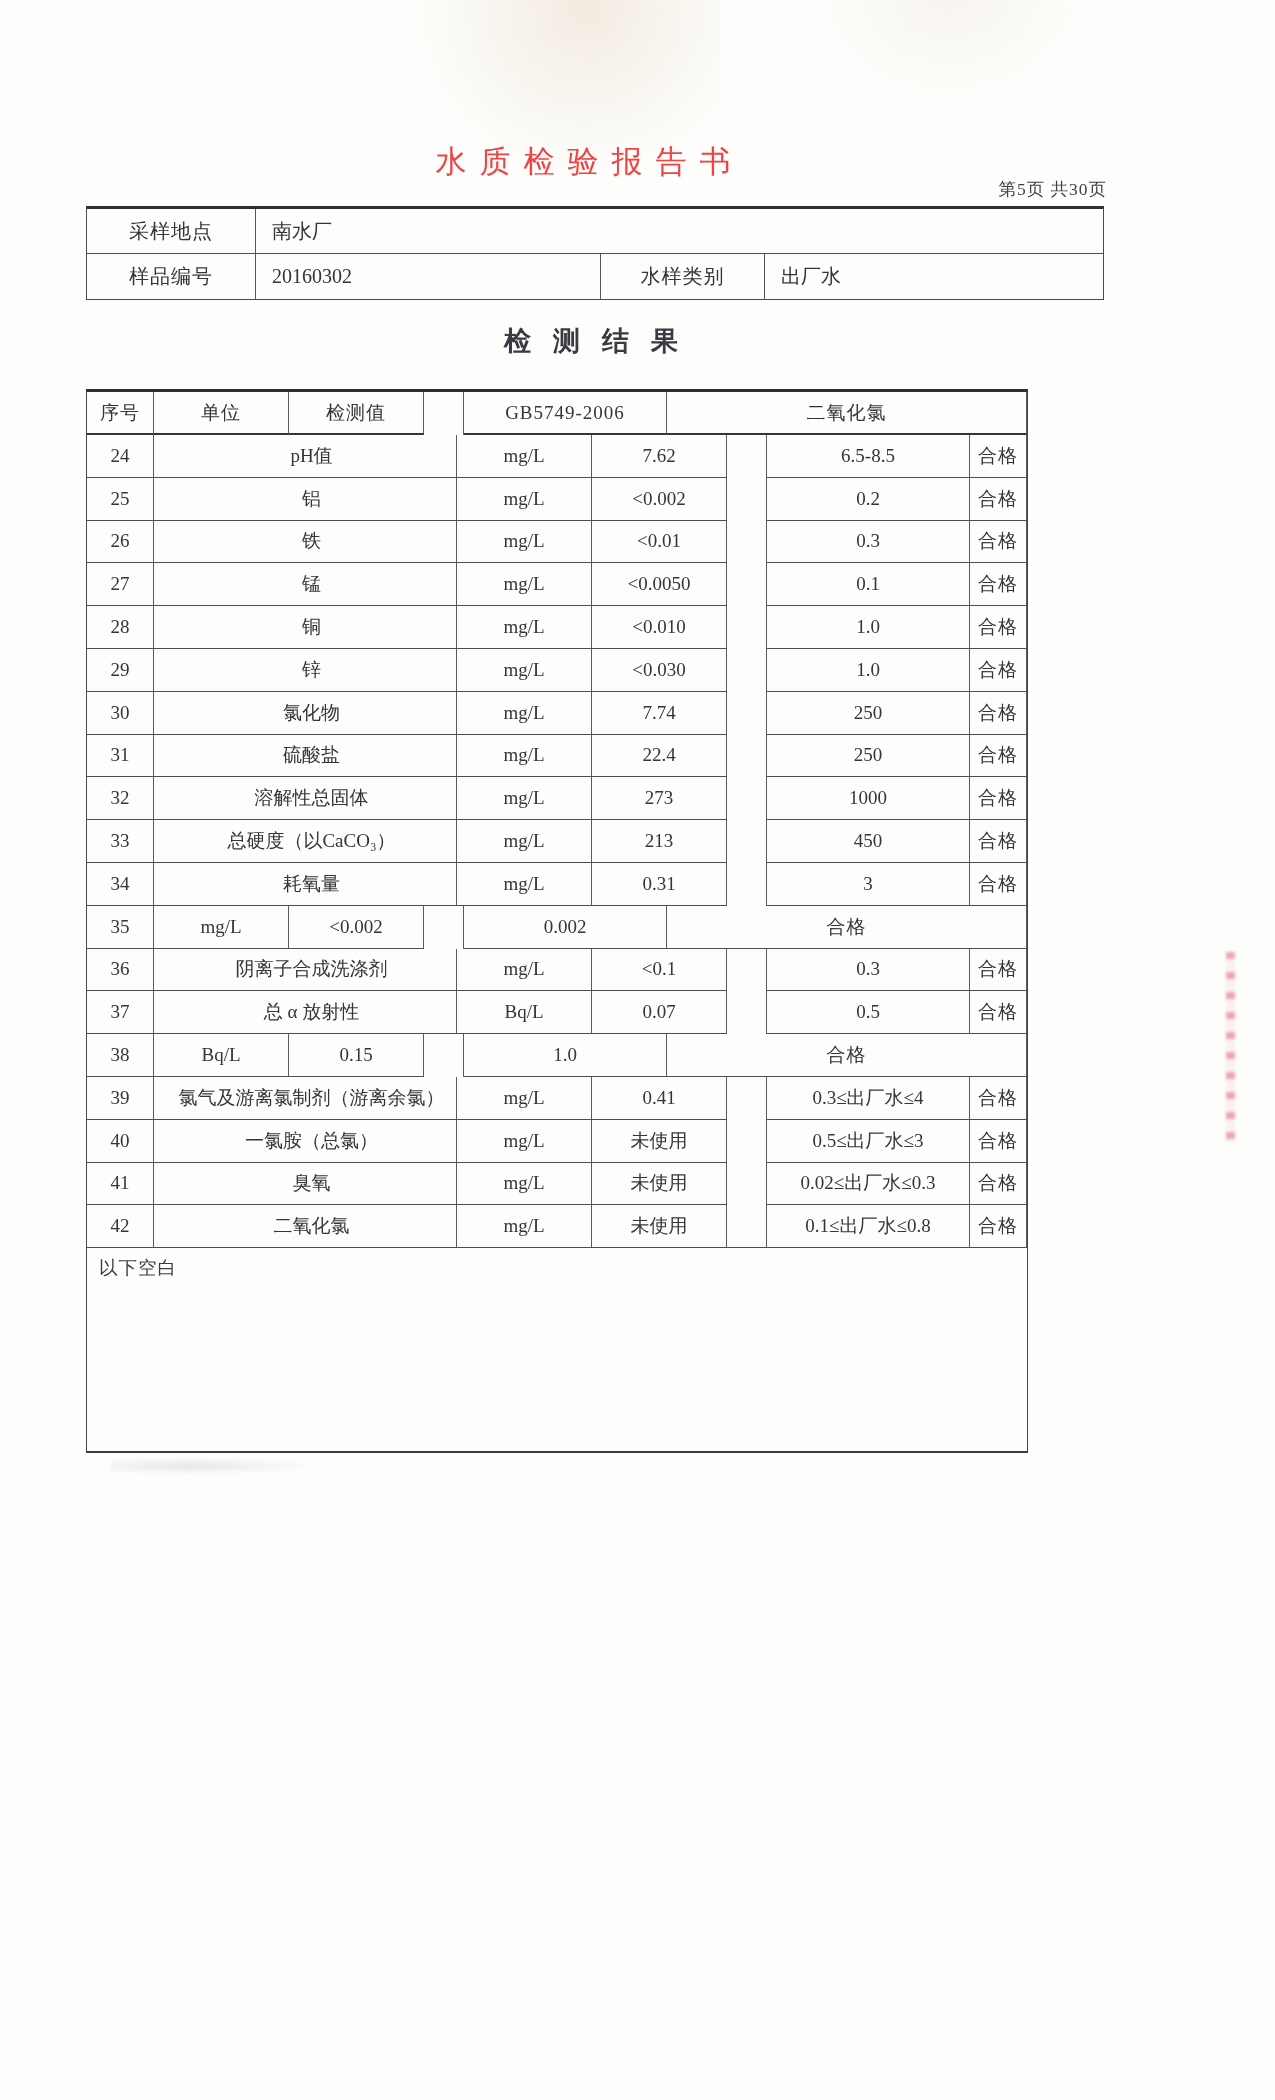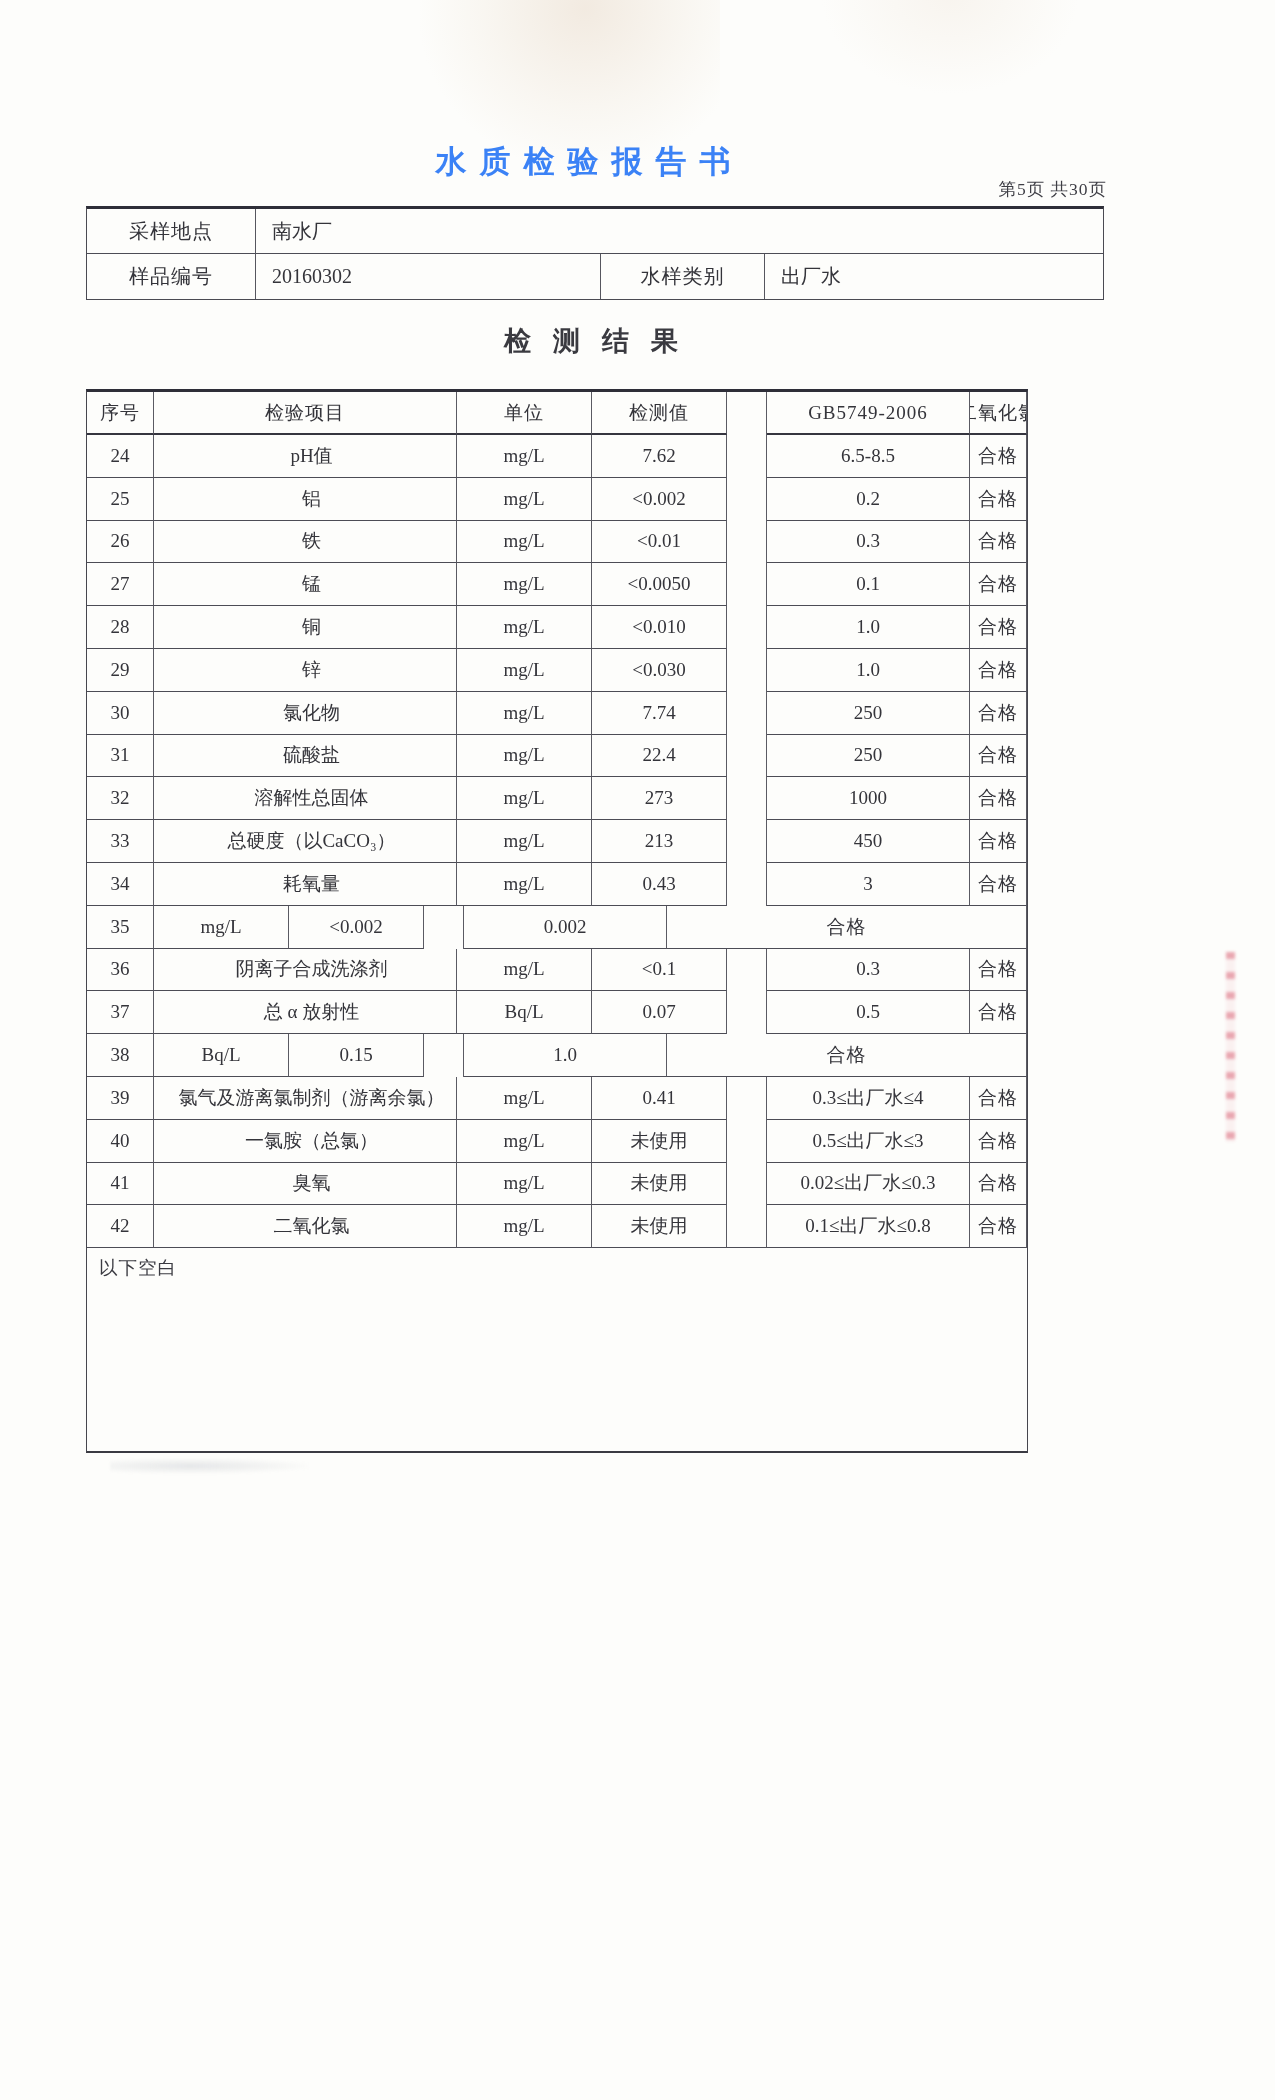--- a/index.html
+++ b/index.html
@@ -28,22 +28,22 @@
     filter:blur(1.6px);opacity:.75;pointer-events:none;
   }
   .smudge-bottom{
     position:absolute;left:110px;top:1458px;width:200px;height:16px;
     background:radial-gradient(ellipse at 40% 50%, rgba(170,175,185,0.28), transparent 75%);
     filter:blur(1px);pointer-events:none;
   }
 
   .doc-title{
     position:absolute;left:86px;right:182px;top:141px;
-    text-align:center;font-size:31px;font-weight:bold;
-    letter-spacing:13px;color:#3b82f6;white-space:nowrap;
+    text-align:center;font-size:31px;font-weight:normal;
+    letter-spacing:13px;color:#ef4444;white-space:nowrap;
   }
   .page-num{
     position:absolute;left:0;right:168px;top:177px;
     text-align:right;font-size:17.5px;color:#3e3e45;letter-spacing:1px;
   }
 
   
   .sample{
     position:absolute;left:86px;top:206px;width:1018px;height:94px;
     box-sizing:border-box;display:flex;flex-direction:column;
@@ -121,21 +121,20 @@
     <div class="cell lab lab-b">水样类别</div>
     <div class="cell val">出厂水</div>
   </div>
 </div>
 
 <div class="section-title">检测结果</div>
 
 <div class="results">
   <div class="trow head">
     <div class="c c-no">序号</div>
-    <div class="c c-item">检验项目</div>
     <div class="c c-unit">单位</div>
     <div class="c c-value">检测值</div>
     <div class="c c-gap"></div>
     <div class="c c-std">GB5749-2006</div>
     <div class="c c-result">二氧化氯</div>
   </div>
 
   <div id="results-rows">
   <div class="trow">
     <div class="c c-no">24</div>
@@ -234,21 +233,21 @@
     <div class="c c-value">213</div>
     <div class="c c-gap"></div>
     <div class="c c-std">450</div>
     <div class="c c-result">合格</div>
   </div>
 
   <div class="trow">
     <div class="c c-no">34</div>
     <div class="c c-item">耗氧量</div>
     <div class="c c-unit">mg/L</div>
-    <div class="c c-value">0.43</div>
+    <div class="c c-value">0.31</div>
     <div class="c c-gap"></div>
     <div class="c c-std">3</div>
     <div class="c c-result">合格</div>
   </div>
 
   <div class="trow">
     <div class="c c-no">35</div>
     <div class="c c-unit">mg/L</div>
     <div class="c c-value">&lt;0.002</div>
     <div class="c c-gap"></div>

